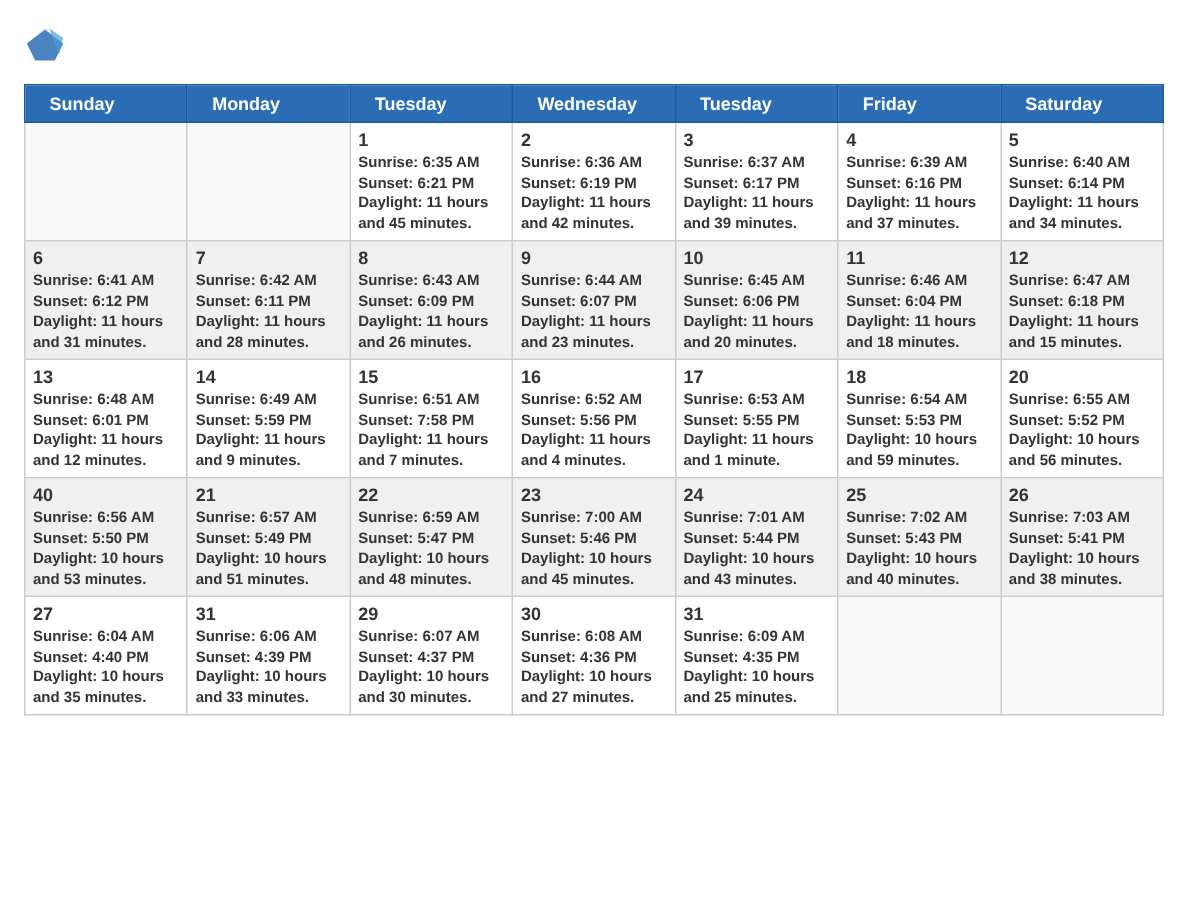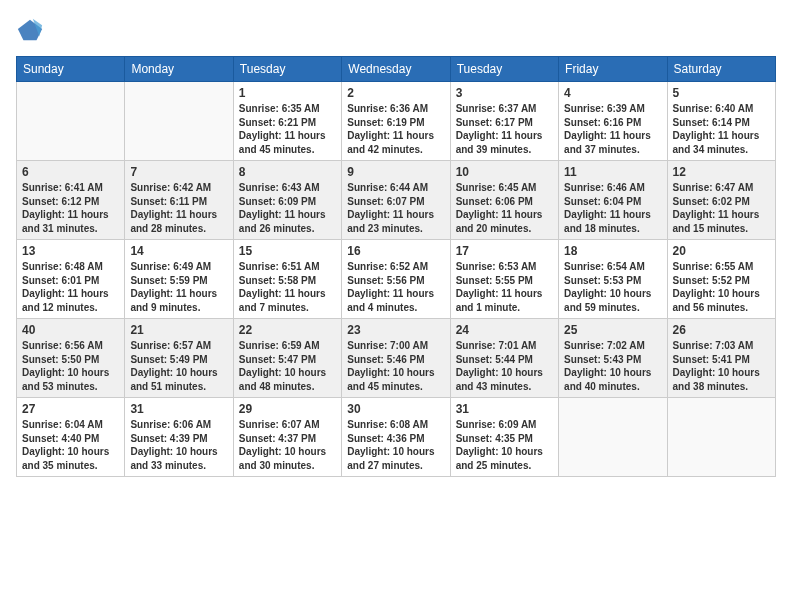--- a/index.html
+++ b/index.html
@@ -53,22 +53,22 @@
       color: #555;
     }
     .calendar {
       width: 100%;
       border-collapse: collapse;
     }
     .calendar th {
       background: #2a6db5;
       color: #fff;
       font-size: 12px;
-      font-weight: normal;
-      padding: 5px 6px;
+      font-weight: bold;
+      padding: 5px 16px;
       text-align: left;
       border: 1px solid #1a5a9e;
     }
     .calendar td {
       vertical-align: top;
       border: 1px solid #ccc;
       padding: 4px 5px;
       width: 108px;
       min-height: 80px;
       font-size: 10.5px;
@@ -194,41 +194,41 @@
         </td>
         <td>
           <span class="day-number">11</span>
           <div class="day-info">Sunrise: 6:46 AM
 Sunset: 6:04 PM
 Daylight: 11 hours and 18 minutes.</div>
         </td>
         <td>
           <span class="day-number">12</span>
           <div class="day-info">Sunrise: 6:47 AM
-Sunset: 6:02 PM
+Sunset: 6:18 PM
 Daylight: 11 hours and 15 minutes.</div>
         </td>
       </tr>
       <tr>
         <td>
           <span class="day-number">13</span>
           <div class="day-info">Sunrise: 6:48 AM
 Sunset: 6:01 PM
 Daylight: 11 hours and 12 minutes.</div>
         </td>
         <td>
           <span class="day-number">14</span>
           <div class="day-info">Sunrise: 6:49 AM
 Sunset: 5:59 PM
 Daylight: 11 hours and 9 minutes.</div>
         </td>
         <td>
           <span class="day-number">15</span>
           <div class="day-info">Sunrise: 6:51 AM
-Sunset: 5:58 PM
+Sunset: 7:58 PM
 Daylight: 11 hours and 7 minutes.</div>
         </td>
         <td>
           <span class="day-number">16</span>
           <div class="day-info">Sunrise: 6:52 AM
 Sunset: 5:56 PM
 Daylight: 11 hours and 4 minutes.</div>
         </td>
         <td>
           <span class="day-number">17</span>

